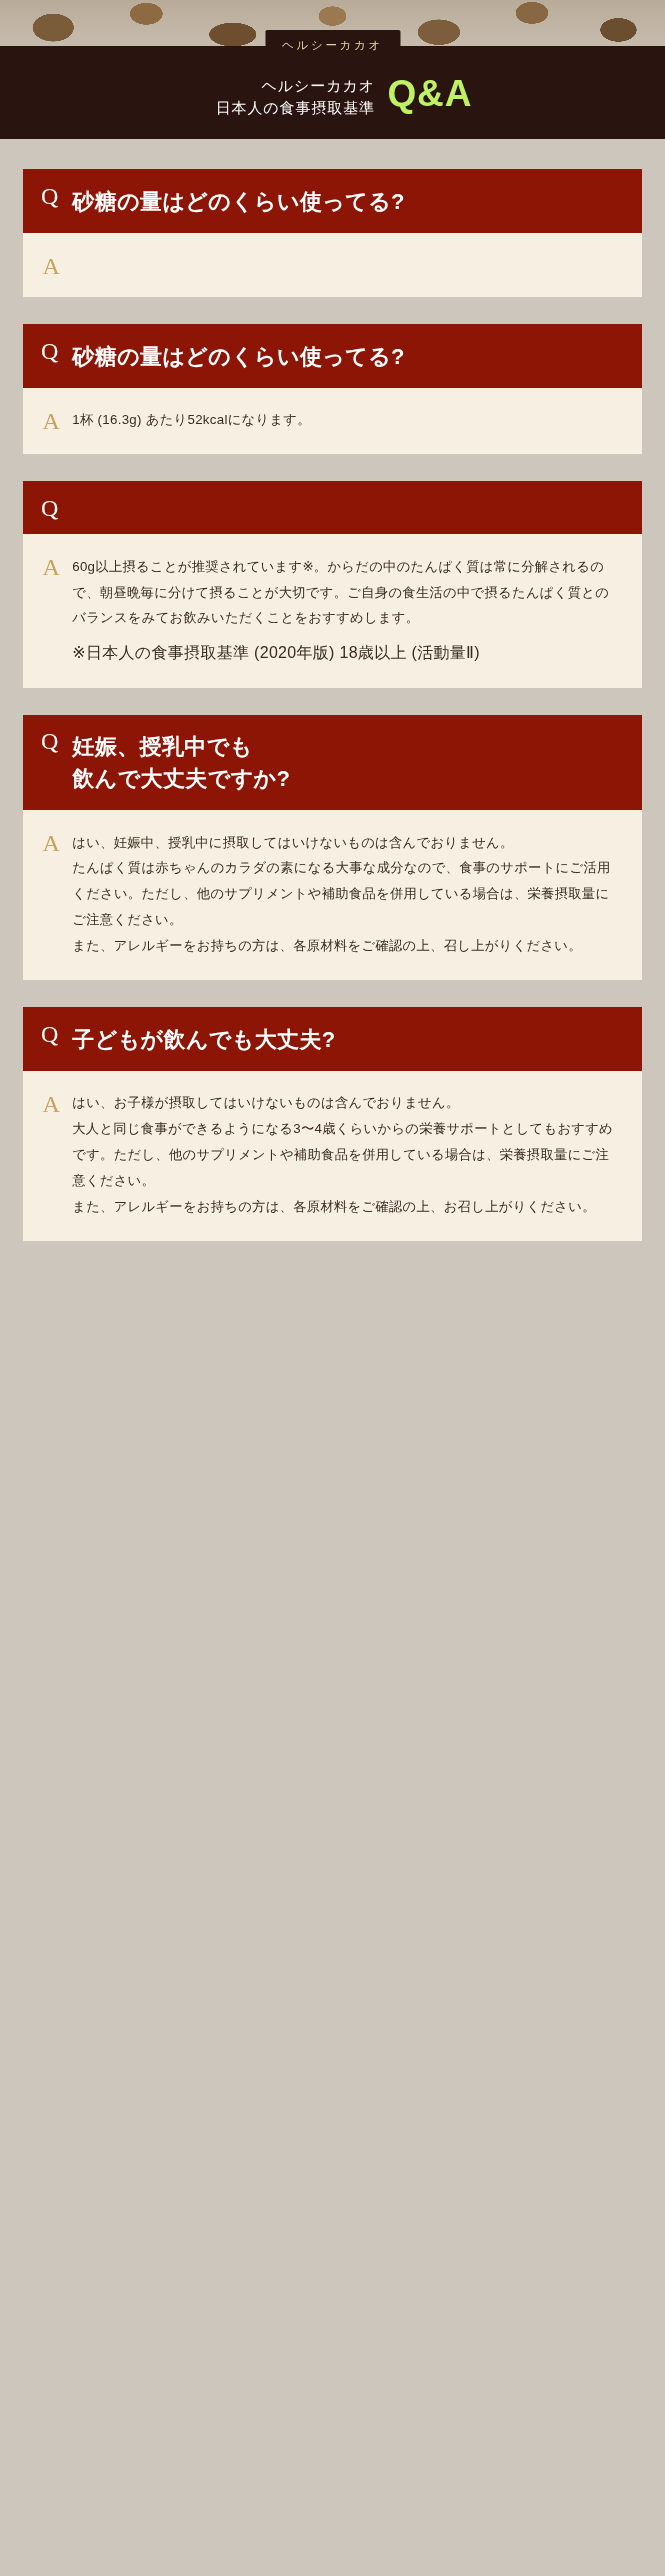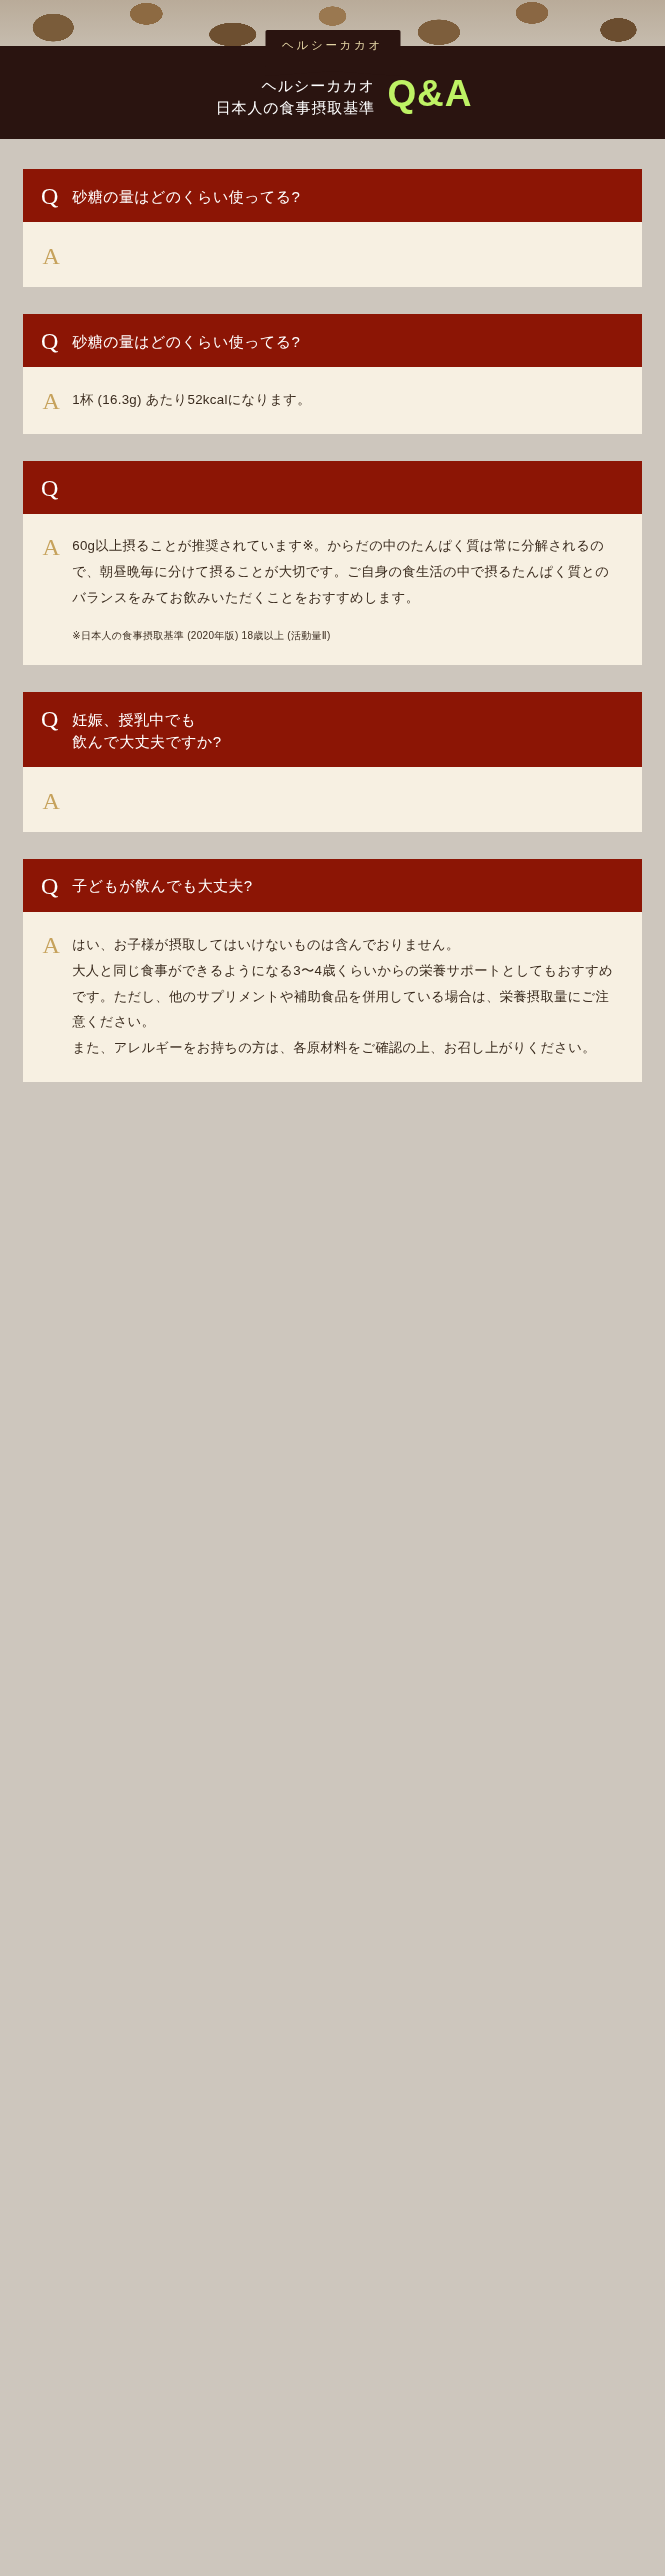--- a/index.html
+++ b/index.html
@@ -117,22 +117,22 @@
   .q-mark {
     font-family: "Liberation Serif", "DejaVu Serif", serif;
     font-size: 24px;
     line-height: 1;
     font-weight: normal;
     margin-right: 14px;
     position: relative;
     top: 0.9px;
   }
   .q-text {
-    font-size: 15px;
-    font-weight: normal;
+    font-size: 22px;
+    font-weight: bold;
     line-height: 1.45;
     letter-spacing: 0.4px;
     padding-top: 2.7px;
   }
 
   .a-body {
     background: #f7f0e2;
     display: flex;
     align-items: flex-start;
     padding: 19.5px 19.5px 21px;
@@ -150,23 +150,23 @@
   .a-text {
     color: #3a2b1e;
     font-size: 13.3px;
     line-height: 1.95;
     letter-spacing: 0.3px;
     flex: 1;
   }
   .a-text p { margin: 0; }
   .a-note {
     display: block;
-    font-size: 10px;
+    font-size: 16px;
     line-height: 1.7;
-    margin-top: 16px;
+    margin-top: 8px;
     color: #3a2b1e;
   }
 
   
   .bottom-strip {
     height: 27px;
     background: #cdc6bd;
   }
 </style>
 </head>
@@ -227,20 +227,23 @@
       </div>
     </div>
 
     <div class="faq-item">
       <div class="q-bar">
         <span class="q-mark">Q</span>
         <span class="q-text">妊娠、授乳中でも<br>飲んで大丈夫ですか?</span>
       </div>
       <div class="a-body">
         <span class="a-mark">A</span>
+        <div class="a-text">
+          <p>はい、妊娠中、授乳中に摂取してはいけないものは含んでおりません。<br>たんぱく質は赤ちゃんのカラダの素になる大事な成分なので、食事のサポートにご活用ください。ただし、他のサプリメントや補助食品を併用している場合は、栄養摂取量にご注意ください。<br>また、アレルギーをお持ちの方は、各原材料をご確認の上、召し上がりください。</p>
+        </div>
       </div>
     </div>
 
     <div class="faq-item">
       <div class="q-bar">
         <span class="q-mark">Q</span>
         <span class="q-text">子どもが飲んでも大丈夫?</span>
       </div>
       <div class="a-body">
         <span class="a-mark">A</span>

